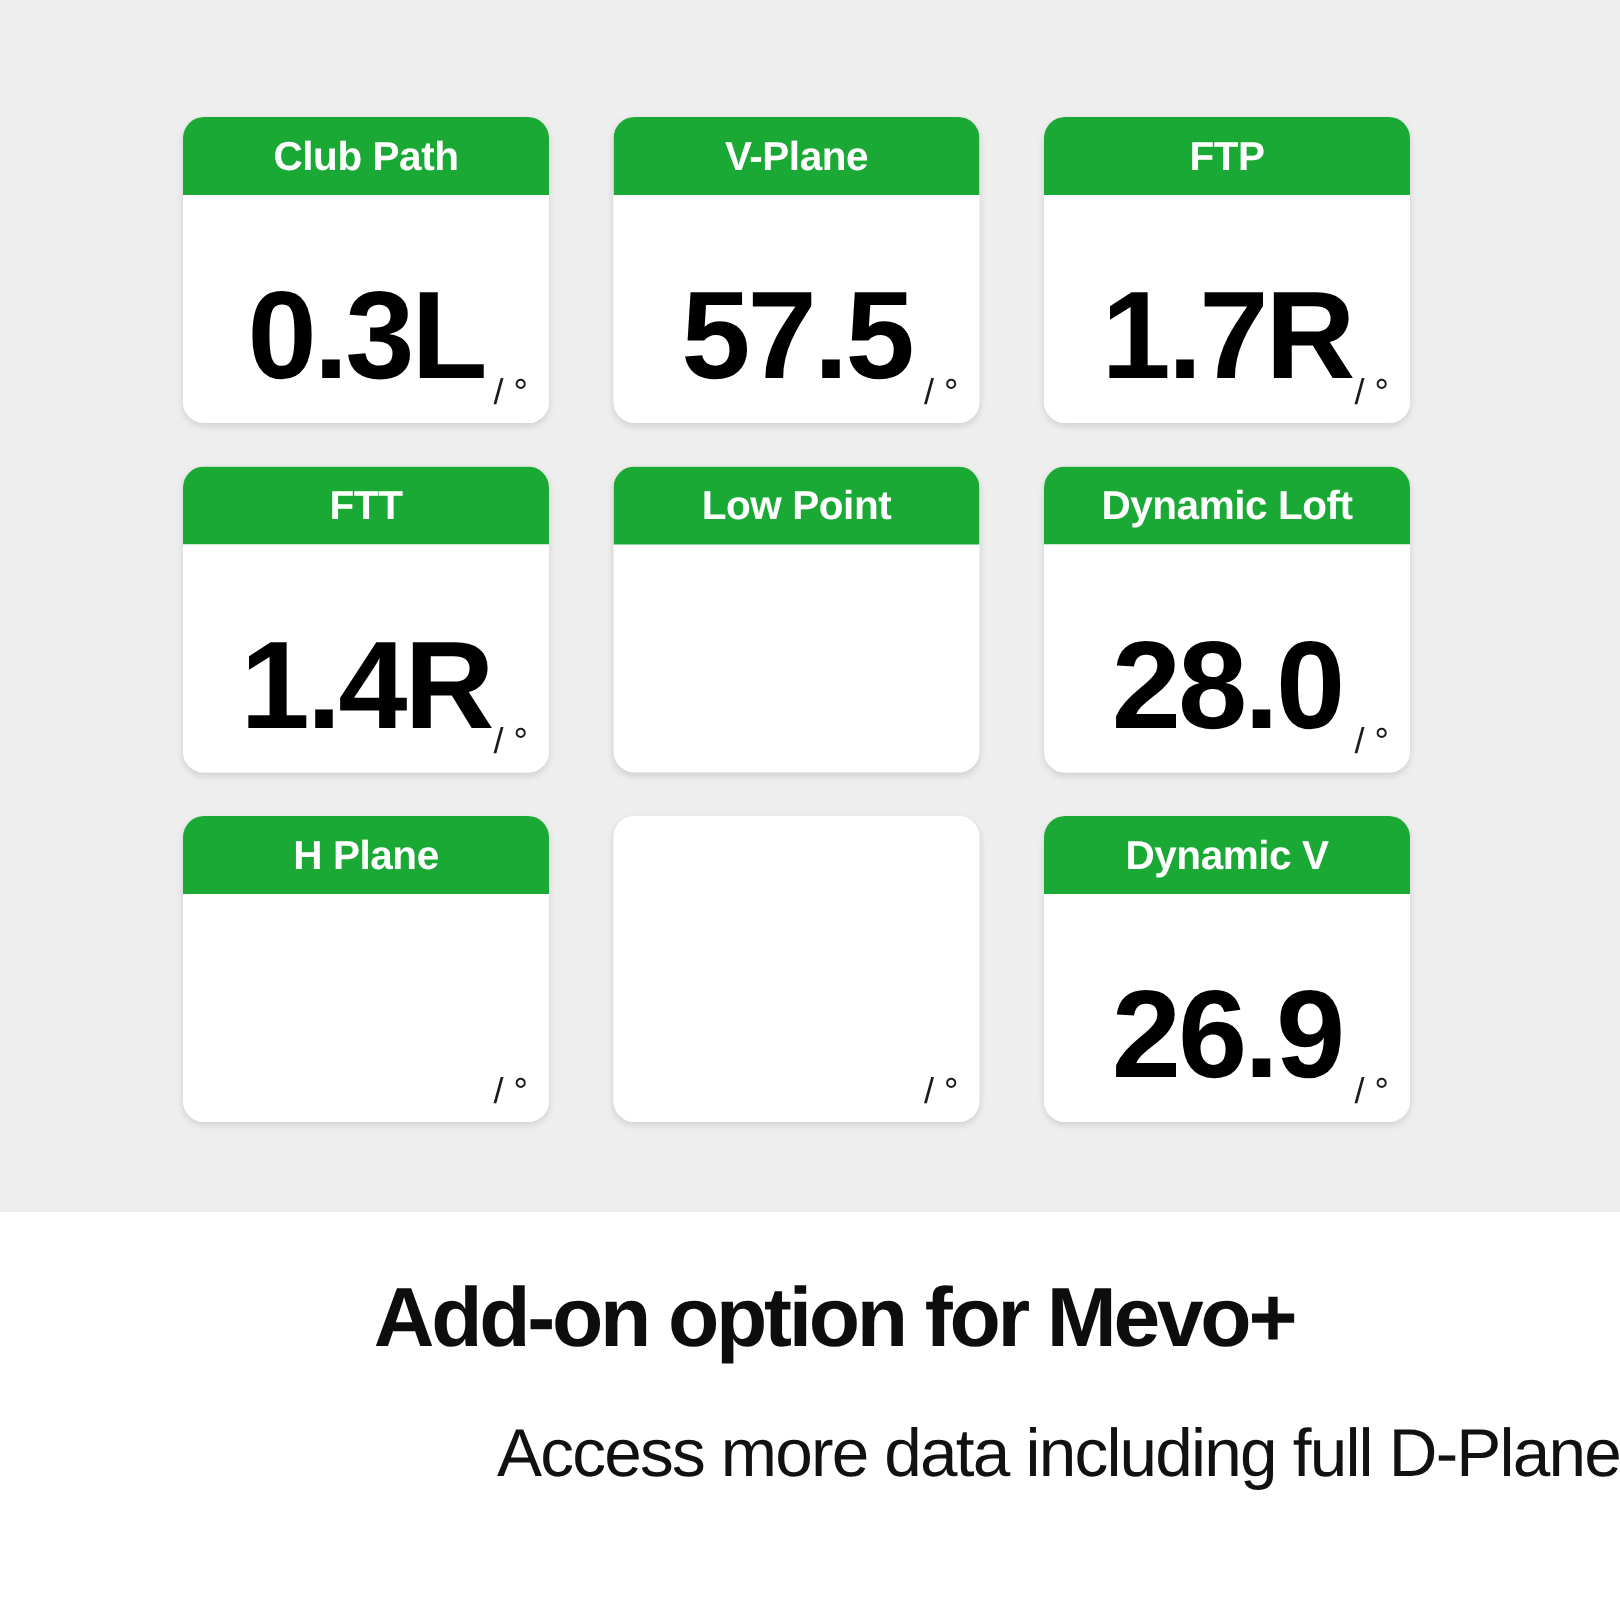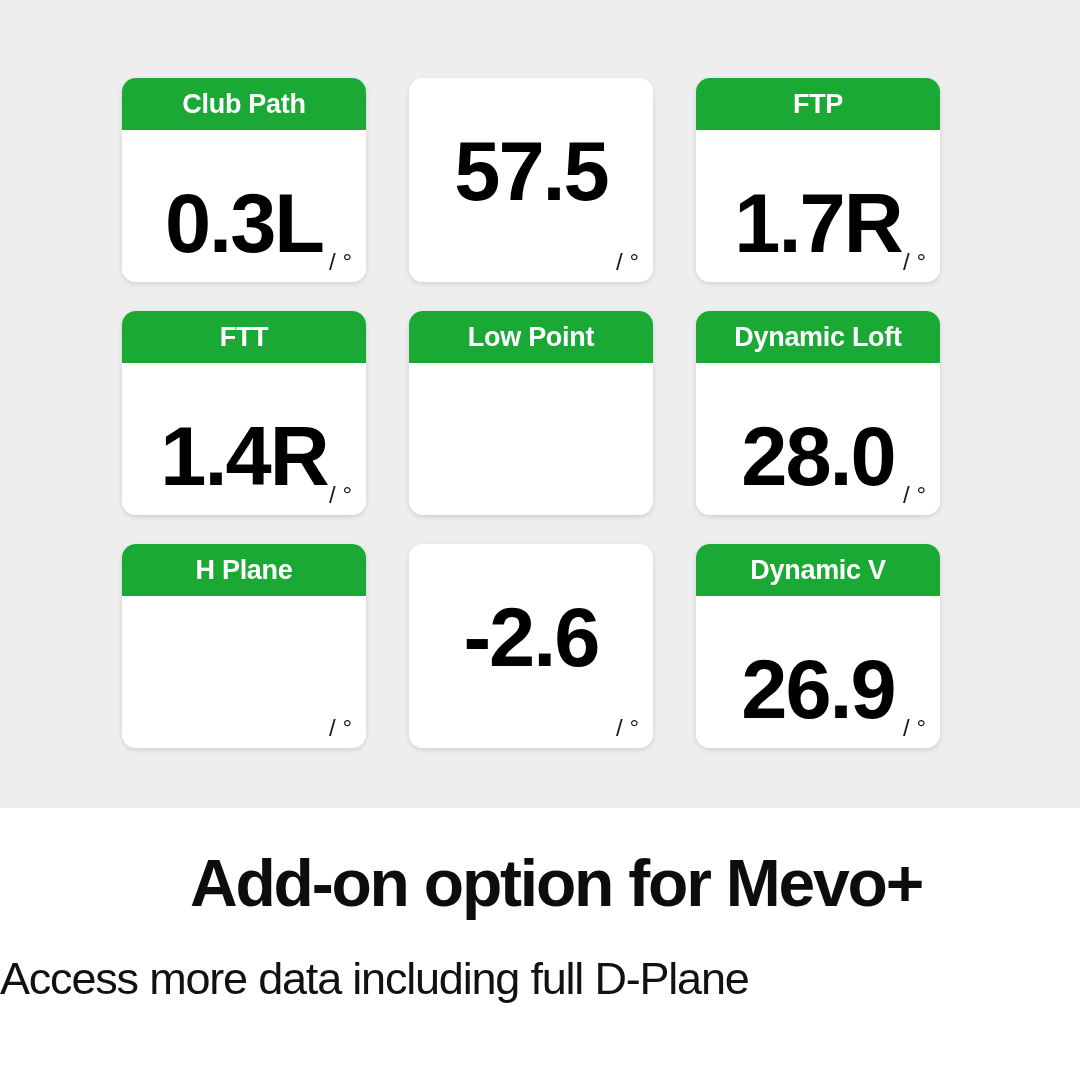--- a/index.html
+++ b/index.html
@@ -100,34 +100,34 @@
     width: 1080px;
     height: 272px;
     background: #ffffff;
   }
   #caption-title {
     position: absolute;
     left: 0;
     right: 0;
     top: 42px;
     text-align: center;
-    font-size: 66px;
+    font-size: 56px;
     font-weight: bold;
     color: #0d0d0d;
     letter-spacing: -2.2px;
     line-height: 1;
     white-space: nowrap;
     padding-left: 32px;
   }
   #caption-subtitle {
     position: absolute;
     left: 0;
     right: 0;
-    top: 148px;
-    text-align: left;
+    top: 138px;
+    text-align: right;
     font-size: 45px;
     font-weight: normal;
     color: #111111;
     letter-spacing: -1.2px;
     line-height: 1;
     white-space: nowrap;
   }
 </style>
 </head>
 <body>
@@ -139,20 +139,21 @@
 
       <div class="metric-card">
         <div class="metric-header">Club Path</div>
         <div class="metric-body">
           <div class="metric-value">0.3L</div>
           <div class="metric-unit">/ °</div>
         </div>
       </div>
 
       <div class="metric-card">
+        <div class="metric-header">V-Plane</div>
         <div class="metric-body">
           <div class="metric-value">57.5</div>
           <div class="metric-unit">/ °</div>
         </div>
       </div>
 
       <div class="metric-card">
         <div class="metric-header">FTP</div>
         <div class="metric-body">
           <div class="metric-value">1.7R</div>
@@ -182,21 +183,20 @@
 
       <div class="metric-card">
         <div class="metric-header">H Plane</div>
         <div class="metric-body">
           <div class="metric-unit">/ °</div>
         </div>
       </div>
 
       <div class="metric-card">
         <div class="metric-body">
-          <div class="metric-value">-2.6</div>
           <div class="metric-unit">/ °</div>
         </div>
       </div>
 
       <div class="metric-card">
         <div class="metric-header">Dynamic V</div>
         <div class="metric-body">
           <div class="metric-value">26.9</div>
           <div class="metric-unit">/ °</div>
         </div>

